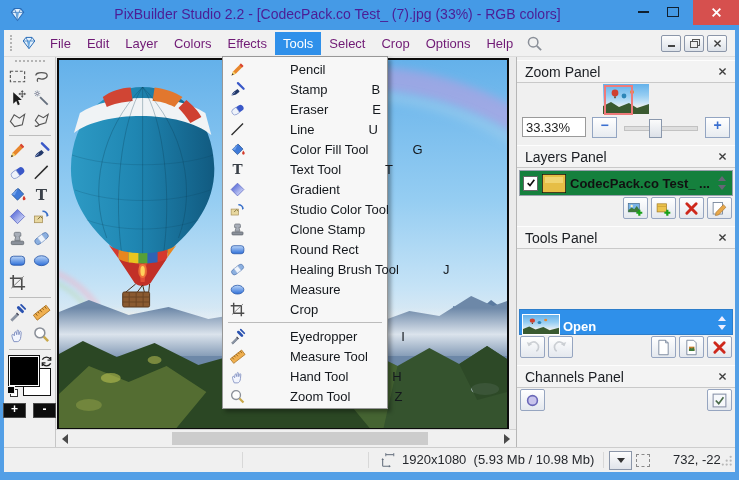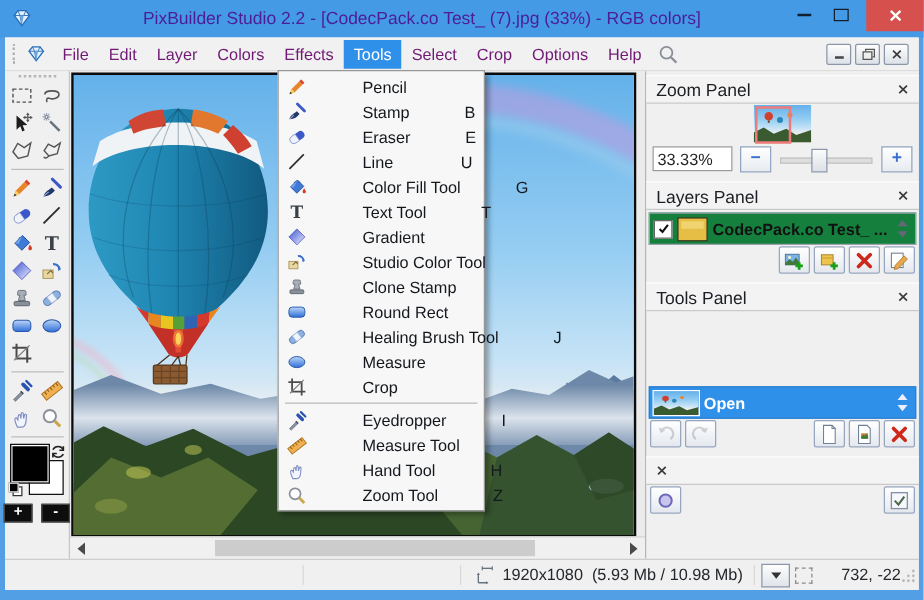--- a/index.html
+++ b/index.html
@@ -65,21 +65,21 @@
   .zthumbrow{height:32px;flex:none;display:flex;align-items:center;justify-content:center;}
   .zthumb{position:relative;width:46px;height:30px;}
   .zcrop{position:absolute;left:1px;top:1px;width:25px;height:26px;border:2px solid #ee7a7a;}
   .zctl{height:24px;flex:none;display:flex;align-items:center;gap:6px;padding:0 5px;}
   .zin{width:56px;height:18px;border:1px solid #9a9a9a;font-family:"Liberation Sans",sans-serif;font-size:13px;padding:0 3px;background:#fff;color:#222;}
   .zbtn{width:23px;height:19px;background:linear-gradient(#ffffff,#e7ebf0);border:1px solid #93a5c2;color:#3a6fd0;font-weight:bold;font-size:14px;line-height:15px;text-align:center;}
   .sld{flex:1;position:relative;height:19px;}
   .trk{position:absolute;left:1px;right:1px;top:8px;height:3px;background:#dedede;border:1px solid #c2c2c2;}
   .sth{position:absolute;left:34%;top:1px;width:11px;height:17px;background:linear-gradient(#fbfbfb,#dce1e8);border:1px solid #8a98ad;}
   .lrow{margin:2px 2px 0;height:24px;flex:none;border:1px solid #99a1ad;background:#15803d;display:flex;align-items:center;gap:4px;padding:0 3px;}
-  .lrow.sel{background:#2f90ea;border-color:#2d7ecb;}
+  .lrow.sel{background:#2f90ea;border-color:#2d7ecb;align-items:flex-end;}
   .lname{font-weight:bold;color:#111;flex:1;white-space:nowrap;overflow:hidden;}
   .sel .lname{color:#fff;}
   .cbx{width:13px;height:13px;background:#fff;border:1px solid #666;display:flex;align-items:center;justify-content:center;flex:none;}
   .cbx svg{width:10px;height:10px;}
   .lthumb{flex:none;display:flex;}
   .sel .lthumb{outline:1px solid #fff;}
   .spin{width:15px;height:22px;flex:none;display:flex;flex-direction:column;align-items:center;justify-content:center;gap:4px;}
   .tri-u{width:0;height:0;border:4px solid transparent;border-bottom:5px solid #667;border-top:0;}
   .tri-d{width:0;height:0;border:4px solid transparent;border-top:5px solid #667;border-bottom:0;}
   .sel .tri-u{border-bottom-color:#eef;} .sel .tri-d{border-top-color:#eef;}
@@ -746,20 +746,21 @@
               </svg>
             </span>
           <span class="pbtn">
               <svg>
                 <use href="#i-delx"></use>
               </svg>
             </span>
         </div>
         <div class="gap6"></div>
         <div class="ph">
+          <span>Channels Panel</span>
           <svg>
               <use href="#i-x"></use>
             </svg>
         </div>
         <div class="btnrow">
           <span class="pbtn">
               <svg>
                 <use href="#i-circ"></use>
               </svg>
             </span>

